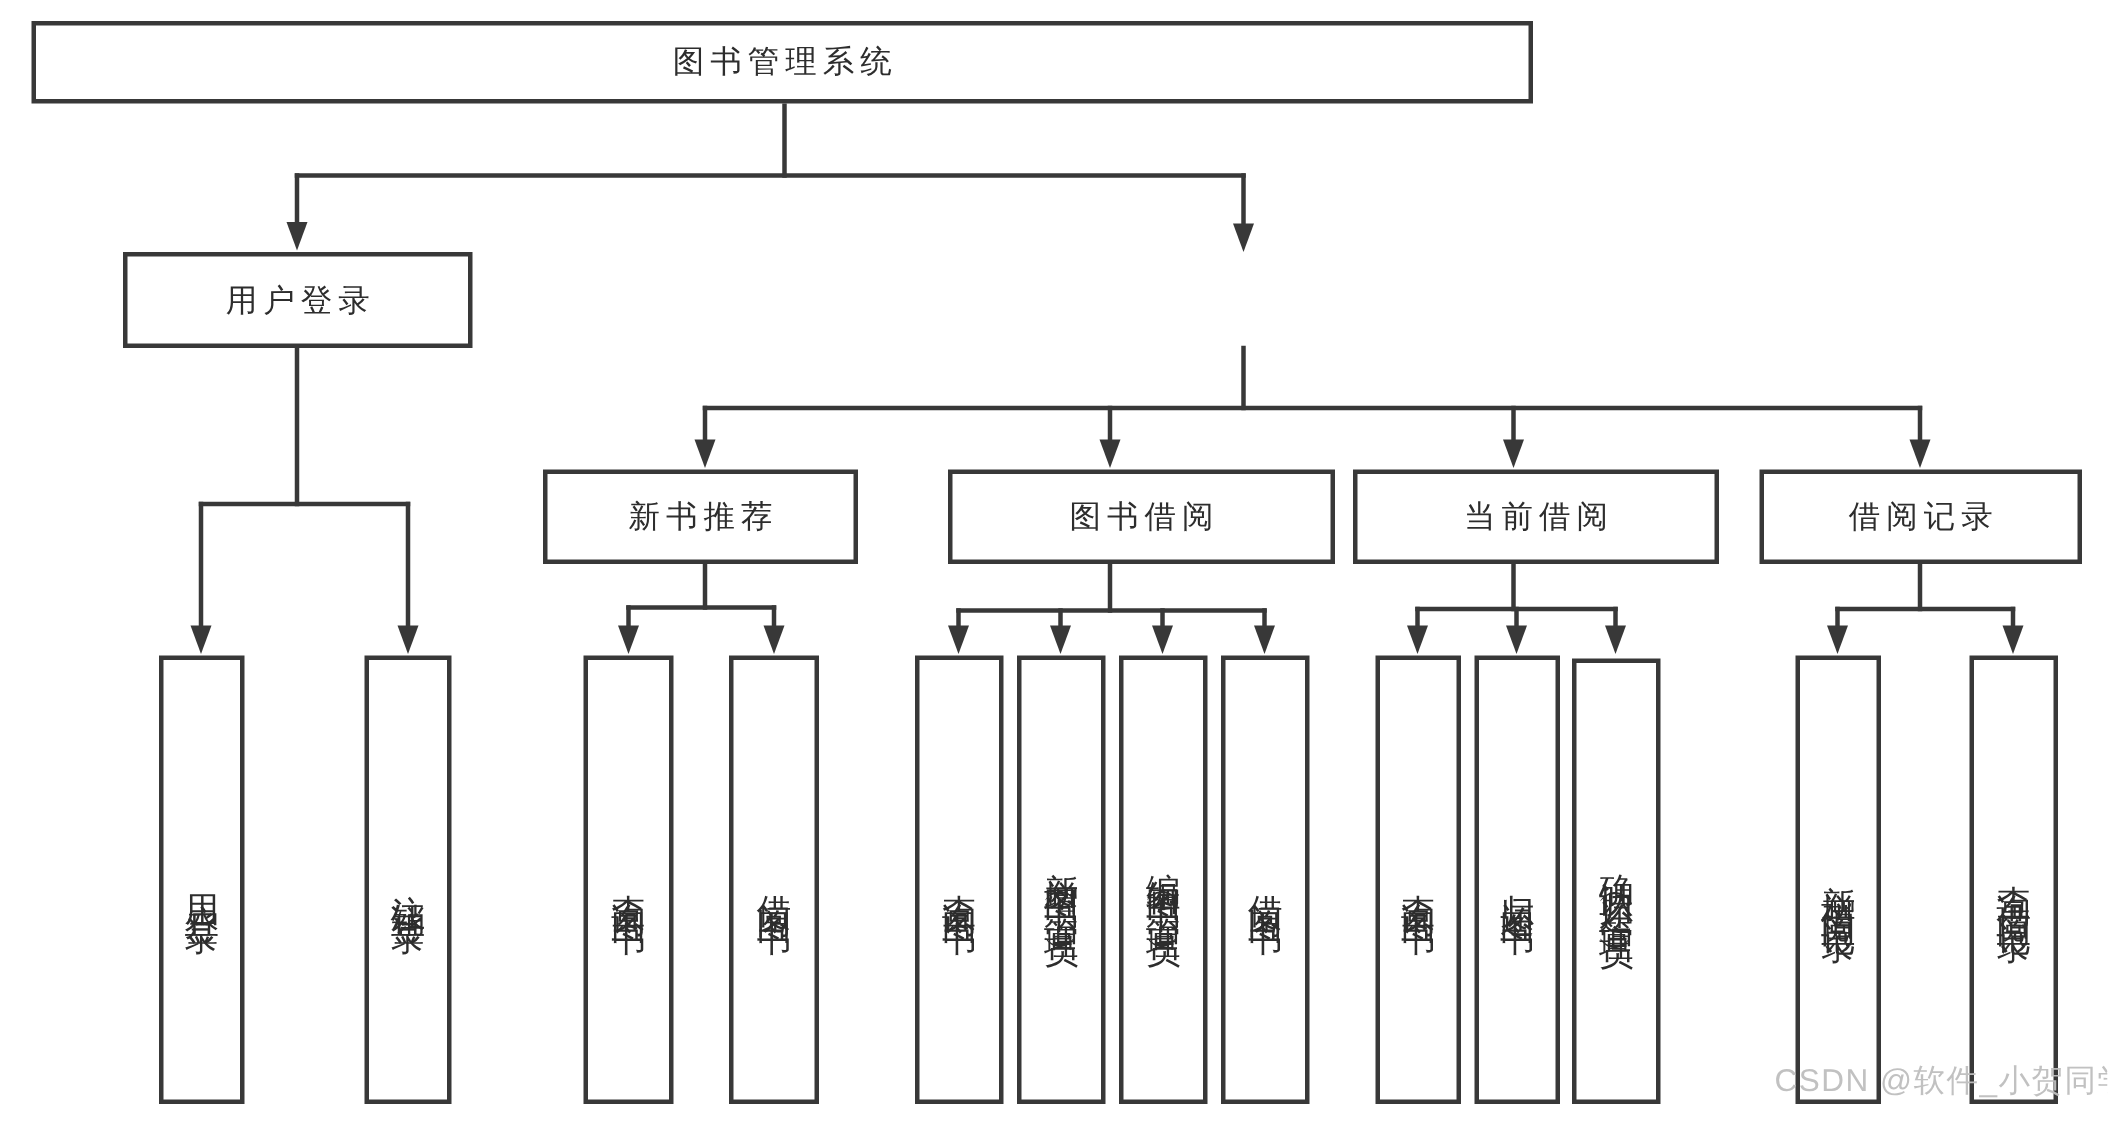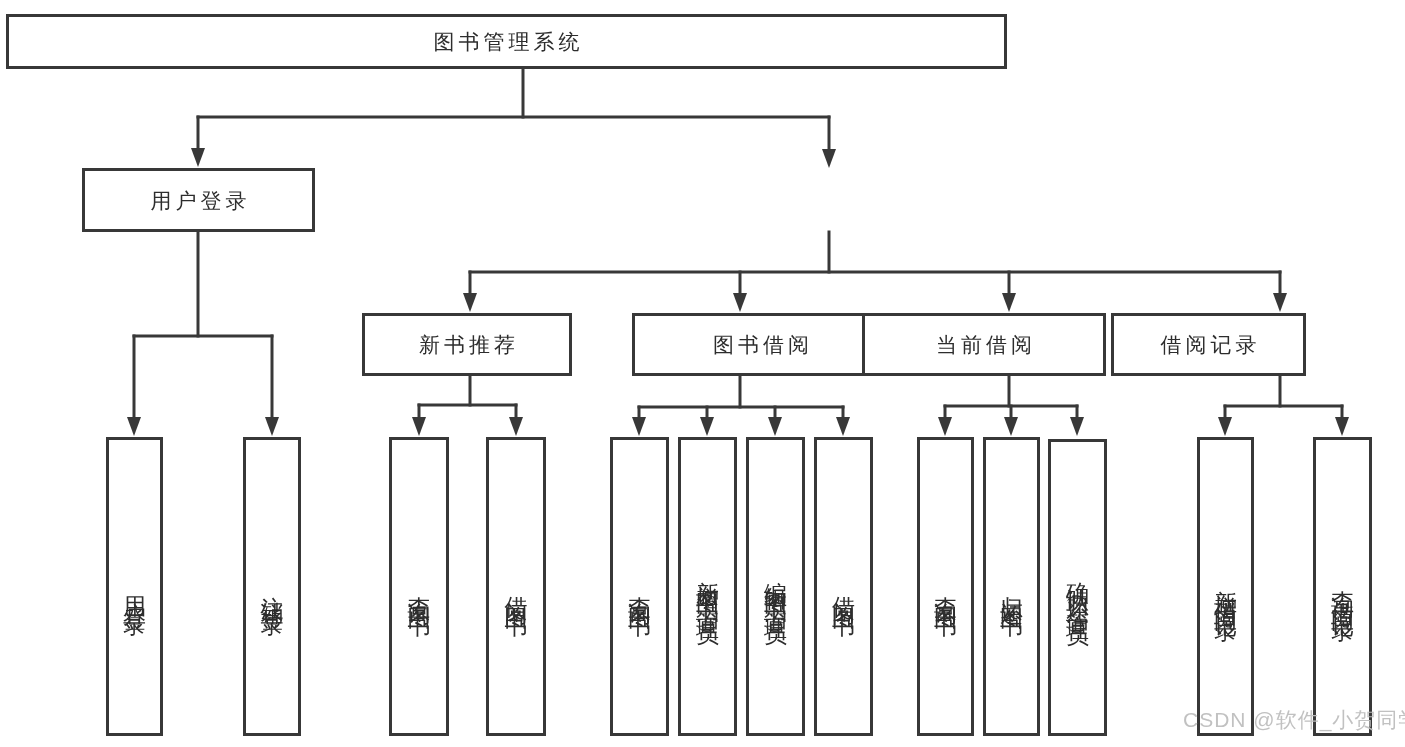--- a/index.html
+++ b/index.html
@@ -112,38 +112,38 @@
       <polygon points="768,417 782,417 775,436"></polygon>
       <polygon points="836,417 850,417 843,436"></polygon>
       <polygon points="938,417 952,417 945,436"></polygon>
       <polygon points="1004,417 1018,417 1011,436"></polygon>
       <polygon points="1070,417 1084,417 1077,436"></polygon>
       <polygon points="1218,417 1232,417 1225,436"></polygon>
       <polygon points="1335,417 1349,417 1342,436"></polygon>
     </g>
   </svg>
 
-  <div class="node h" style="left:6px;top:14px;width:1001px;height:55px">
+  <div class="node h" style="left:21px;top:14px;width:1001px;height:55px">
     <span>图书管理系统</span>
   </div>
 
   <div class="node h" style="left:82px;top:168px;width:233px;height:64px">
     <span>用户登录</span>
   </div>
 
   <div class="node h" style="left:362px;top:313px;width:210px;height:63px">
     <span>新书推荐</span>
   </div>
   <div class="node h" style="left:632px;top:313px;width:258px;height:63px">
     <span>图书借阅</span>
   </div>
-  <div class="node h" style="left:862px;top:313px;width:244px;height:63px">
+  <div class="node h" style="left:902px;top:313px;width:244px;height:63px">
     <span>当前借阅</span>
   </div>
-  <div class="node h" style="left:1111px;top:313px;width:195px;height:63px">
+  <div class="node h" style="left:1173px;top:313px;width:215px;height:63px">
     <span>借阅记录</span>
   </div>
 
   <div class="node v" style="left:106px;top:437px;width:57px;height:299px">
     <span>用户登录</span>
   </div>
   <div class="node v" style="left:243px;top:437px;width:58px;height:299px">
     <span>注销登录</span>
   </div>
 

